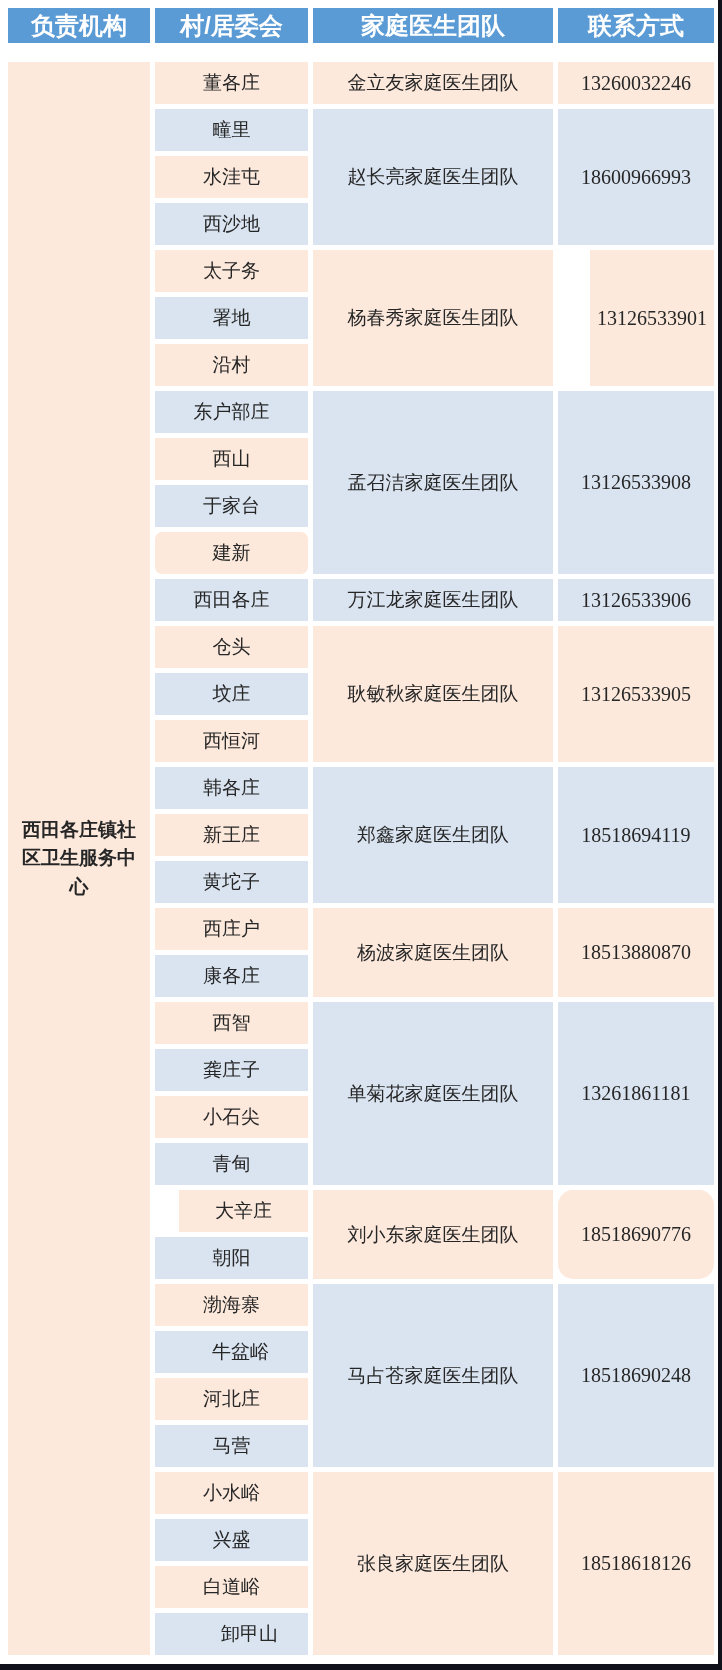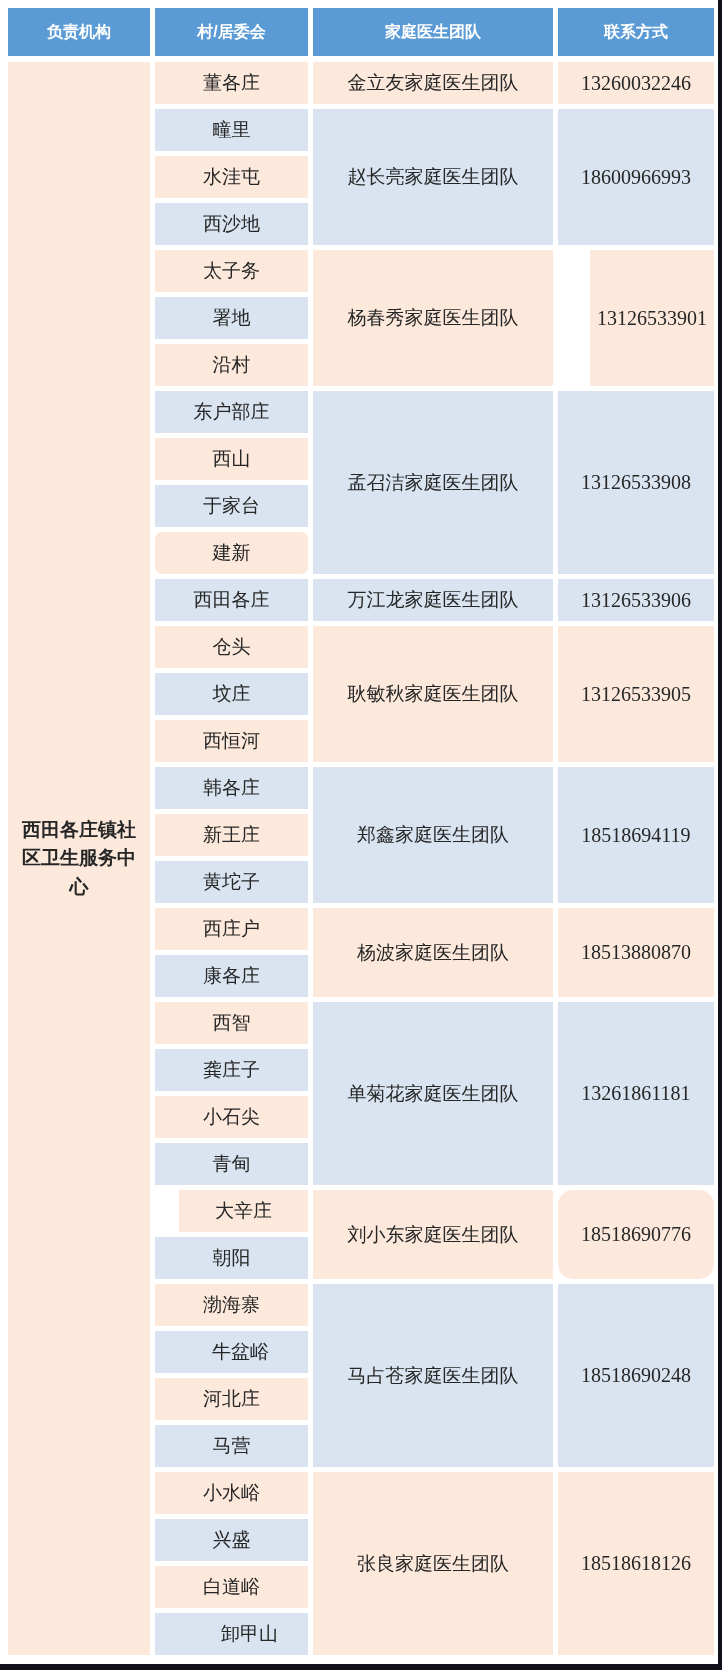--- a/index.html
+++ b/index.html
@@ -10,25 +10,25 @@
     overflow:hidden;
     font-family:"Liberation Serif","DejaVu Serif",serif;
   }
   .table-header{
     position:absolute;left:8px;top:8px;
     display:grid;
     grid-template-columns:142px 153px 240px 156px;
     column-gap:5px;
   }
   .header-cell{
-    height:48px;
+    height:35px;
     background:var(--header-bg,#5b9bd5);
     color:var(--header-text,#fff);
     font-family:Liberation Sans, sans-serif;
-    font-weight:bold;font-size:16px;
+    font-weight:bold;font-size:24px;
     display:flex;align-items:center;justify-content:center;
   }
   .table-body{
     position:absolute;left:8px;top:62px;
     display:grid;
     grid-template-columns:142px 153px 240px 156px;
     gap:5px;
     grid-auto-rows:42px;
   }
   .cell{

